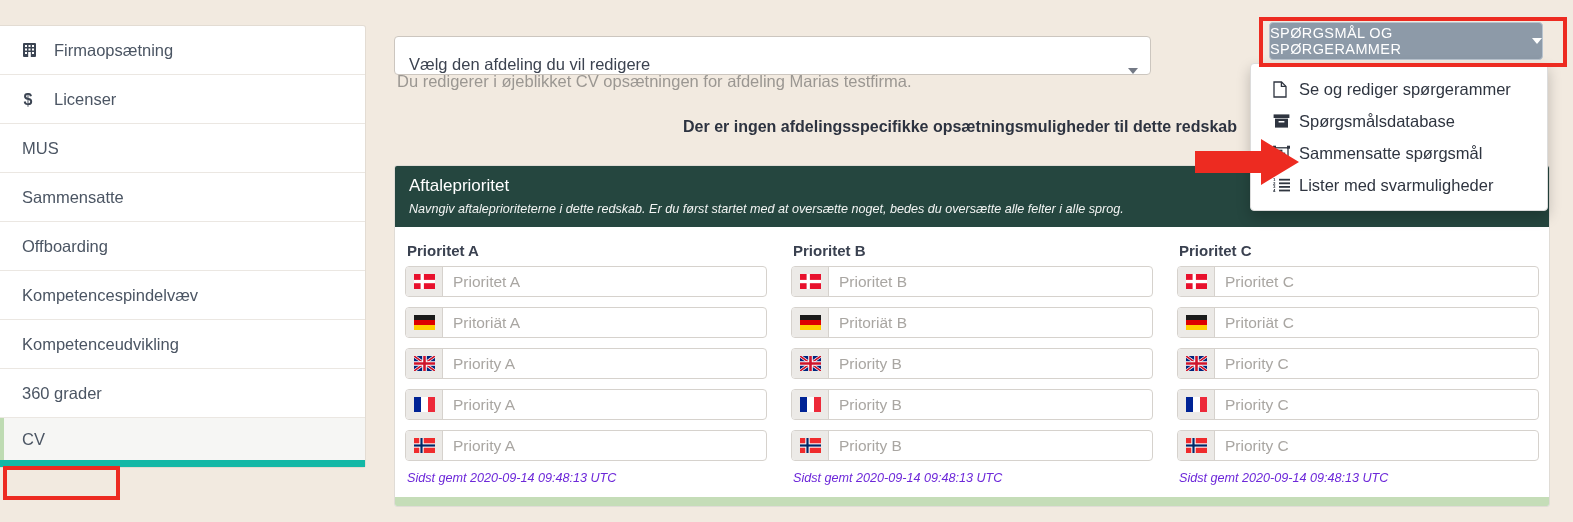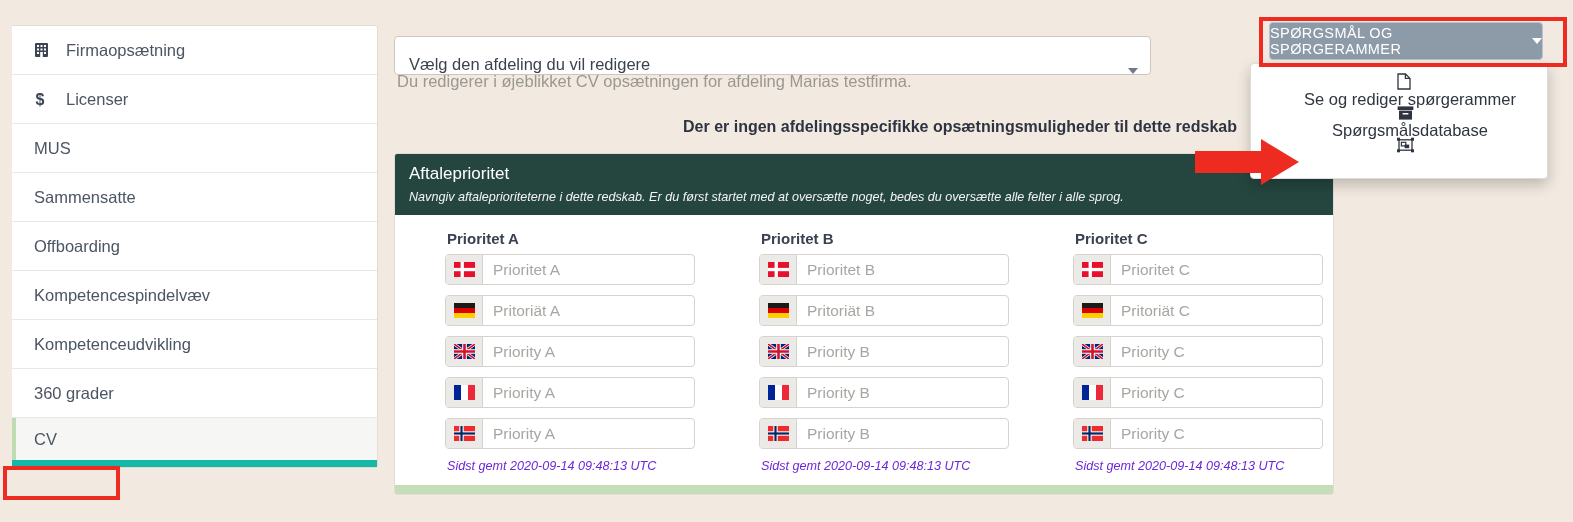--- a/index.html
+++ b/index.html
@@ -12,21 +12,21 @@
   }
   #root {
     position: relative;
     width: 1573px; height: 522px;
     background: #f2eae0;
   }
 
   
   #sidebar {
     position: absolute;
-    left: 12px; top: 25px;
+    left: 0; top: 25px;
     width: 366px;
     background: #ffffff;
     border: 1px solid #e3dcd3;
     border-left: none;
     border-radius: 0 3px 3px 0;
   }
   .side-item {
     height: 49px;
     display: flex;
     align-items: center;
@@ -149,35 +149,34 @@
   }
   .q-item {
     height: 32px;
     display: flex;
     align-items: center;
     padding-left: 22px;
     font-size: 16.5px;
     color: #2f3540;
     white-space: nowrap;
     cursor: pointer;
-    flex-direction: column;
   }
   .q-item .mi {
     width: 26px;
     display: inline-flex;
     align-items: center;
     color: #2f3540;
   }
   .q-item .mi svg { display: block; }
 
   
   #card {
     position: absolute;
-    left: 4px; top: 153px;
-    width: 940px;
+    left: 4px; top: 165px;
+    width: 1156px;
     background: #ffffff;
     border: 1px solid #e0dcd6;
     border-radius: 3px;
     overflow: hidden;
   }
   #card-head {
     background: #25463f;
     padding: 10px 14px 11px 14px;
     color: #ffffff;
   }
@@ -188,21 +187,21 @@
   #card-sub {
     font-size: 12.6px;
     font-style: italic;
     color: #f2f4f3;
   }
   #card-body {
     display: flex;
     padding: 15px 10px 12px 10px;
     gap: 24px;
   }
-  .col { flex: 1 1 0; min-width: 0; margin-left: 40px; }
+  .col { flex: 1 1 0; min-width: 0; }
   .col-title {
     font-size: 15px;
     font-weight: bold;
     color: #3a4150;
     margin: 0 0 7px 2px;
   }
   .field-row {
     display: flex;
     align-items: stretch;
     height: 31px;
@@ -363,20 +362,40 @@
               <rect x="4.4" y="5.3" width="4.4" height="3.6" fill="none" stroke="#2f3540" stroke-width="1.2"></rect>
               <rect x="7.6" y="7.6" width="4.6" height="3.6" fill="#2f3540"></rect>
               <g fill="#2f3540">
                 <rect x="0" y="0.7" width="3" height="3"></rect>
                 <rect x="14" y="0.7" width="3" height="3"></rect>
                 <rect x="0" y="12.3" width="3" height="3"></rect>
                 <rect x="14" y="12.3" width="3" height="3"></rect>
               </g>
             </svg>
           </span>
+          <span>Sammensatte spørgsmål</span>
+        </div>
+        <div class="q-item">
+          <span class="mi">
+            <svg width="17" height="16" viewBox="0 0 17 16">
+              <g fill="#2f3540">
+                <rect x="6" y="1.8" width="11" height="1.8"></rect>
+                <rect x="6" y="5.4" width="11" height="1.8"></rect>
+                <rect x="6" y="9" width="11" height="1.8"></rect>
+                <rect x="6" y="12.6" width="11" height="1.8"></rect>
+              </g>
+              <g font-family="Liberation Sans, sans-serif" font-size="4.4" font-weight="bold" fill="#2f3540">
+                <text x="0" y="4.2">1</text>
+                <text x="0" y="7.8">2</text>
+                <text x="0" y="11.4">3</text>
+                <text x="0" y="15">4</text>
+              </g>
+            </svg>
+          </span>
+          <span>Lister med svarmuligheder</span>
         </div>
       </div>
 
     <div id="card">
       <div id="card-head">
         <div id="card-title">Aftaleprioritet</div>
         <div id="card-sub">Navngiv aftaleprioriteterne i dette redskab. Er du først startet med at oversætte noget, bedes du oversætte alle felter i alle sprog.</div>
       </div>
       <div id="card-body">
           <div class="col">

